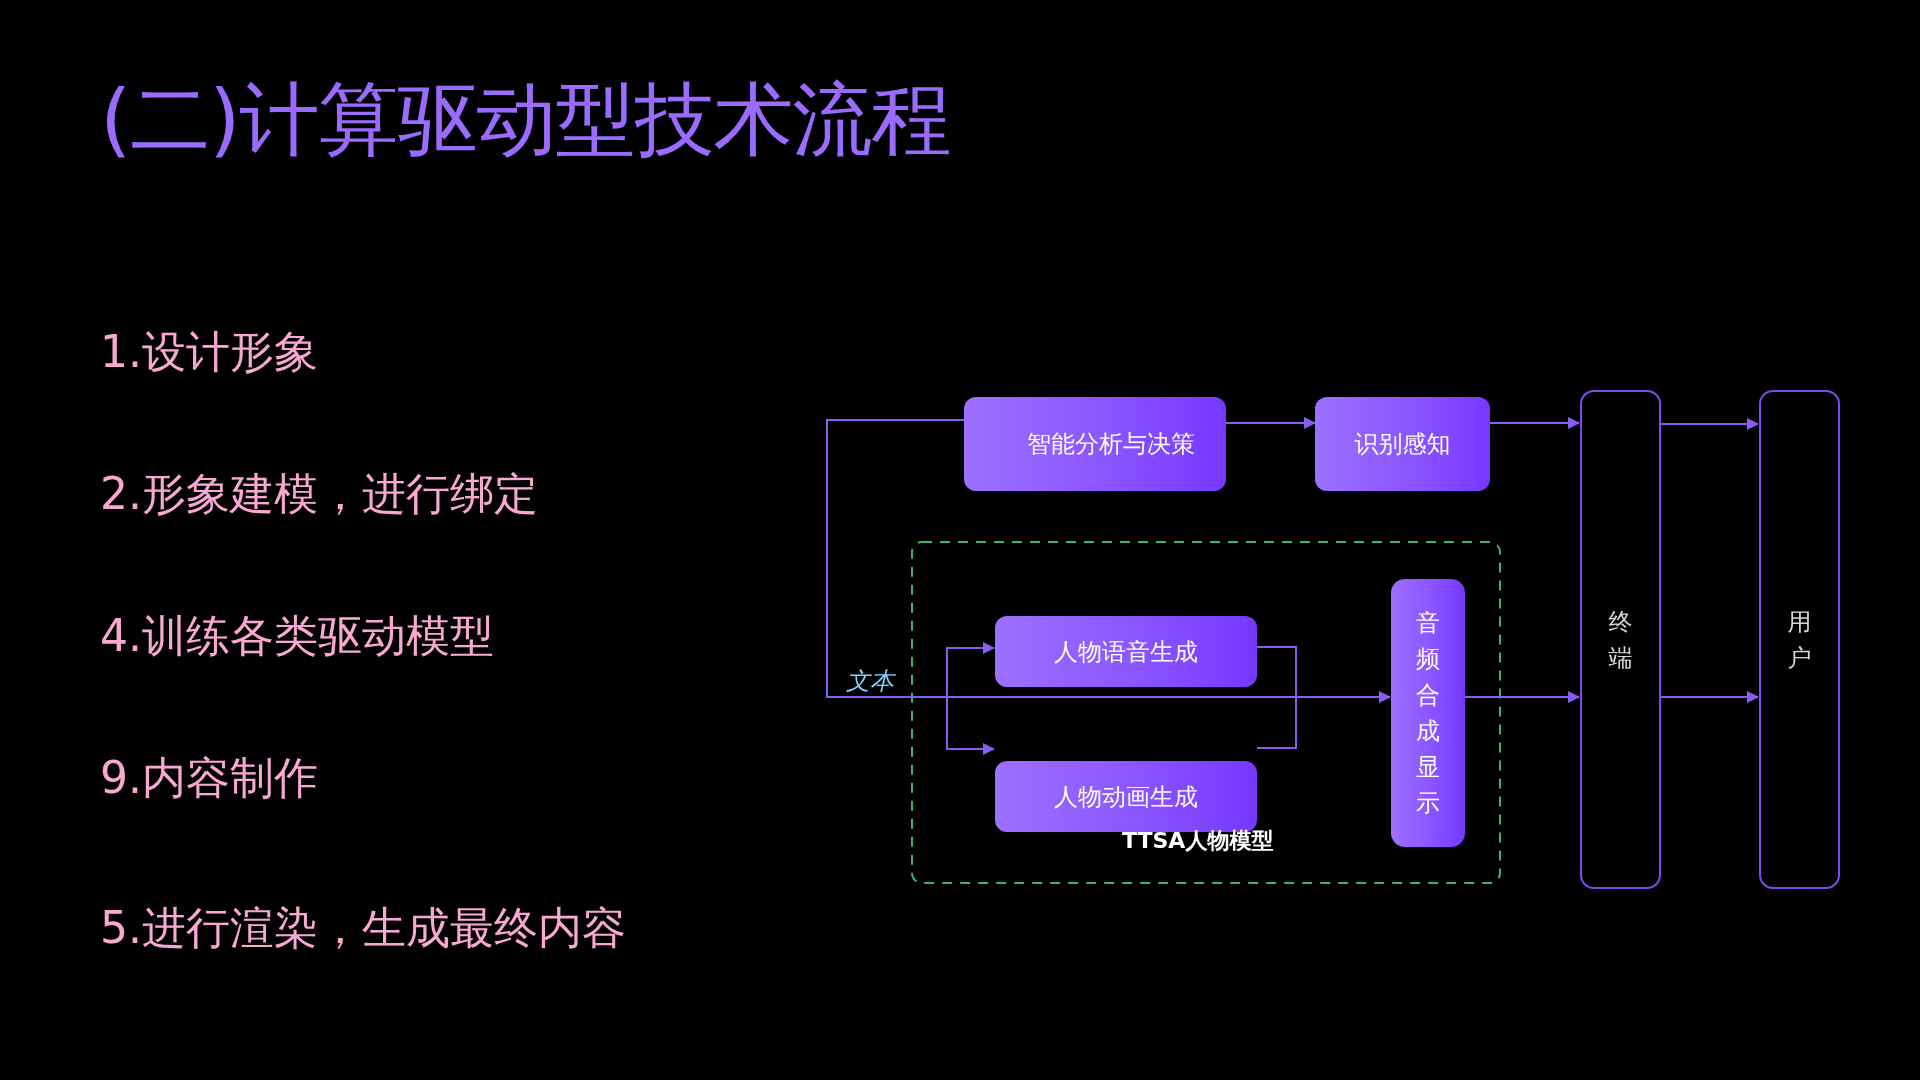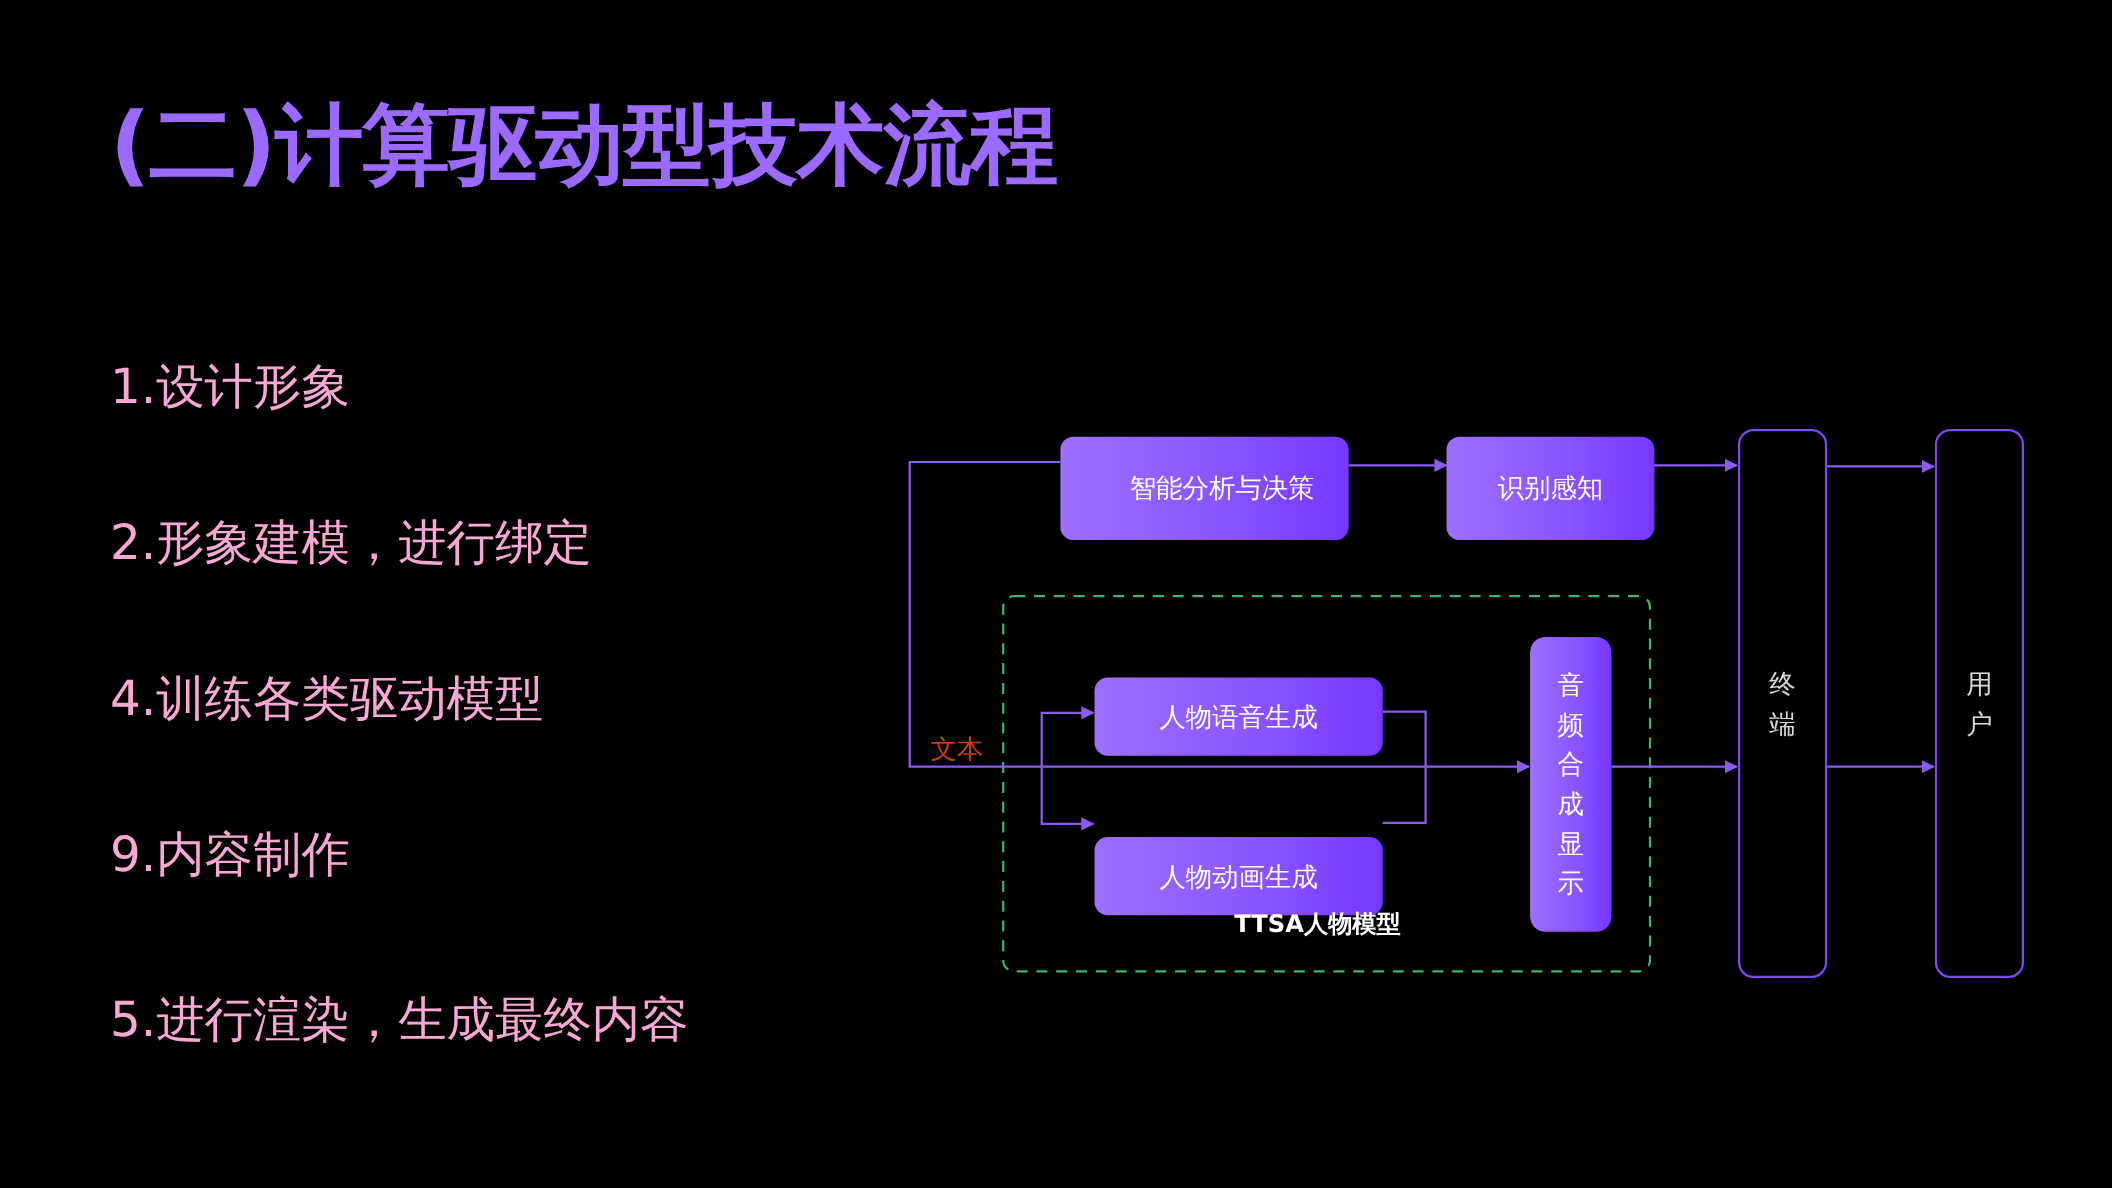--- a/index.html
+++ b/index.html
@@ -1,31 +1,31 @@
 <!DOCTYPE html>
 <html><head>
 <meta charset="utf-8">
 <style>
   html, body { margin: 0; padding: 0; background: #000; }
   body { width: 1920px; height: 1080px; position: relative; overflow: hidden;
          font-family: "DejaVu Sans", "Liberation Sans", sans-serif; color: #fff; }
-  .title { position: absolute; left: 100px; top: 84px; font-size: 80px; font-weight: bold;
+  .title { position: absolute; left: 100px; top: 72px; font-size: 80px; font-weight: normal;
            color: #9b6bff; white-space: nowrap; letter-spacing: -1px; line-height: 1.2; }
   .steps { position: absolute; left: 100px; top: 0; }
   .step { position: absolute; left: 0; font-size: 44px; white-space: nowrap; color: #f9a8d4; line-height: 1; }
   svg.diagram { position: absolute; left: 0; top: 0; }
   .node { position: absolute; display: flex; align-items: center; justify-content: center;
           background: linear-gradient(90deg, #9d70ff 0%, #8a55ff 55%, #7638ff 100%);
           border-radius: 12px; color: #fff; font-size: 24px; white-space: nowrap; box-sizing: border-box; }
   .node.vertical { flex-direction: column; border-radius: 14px; }
   .node.vertical span.ch { display: block; line-height: 36px; font-size: 24px; }
   .outline { position: absolute; border: 2px solid #7a4cf0; border-radius: 14px; box-sizing: border-box;
              display: flex; flex-direction: column; align-items: center; justify-content: center; }
   .outline span.ch { display: block; color: #d9d9d9; font-size: 24px; line-height: 36px; }
-  .lbl { position: absolute; font-size: 24px; color: #c2410c; white-space: nowrap; line-height: 1; }
+  .lbl { position: absolute; font-size: 24px; color: #7dd3fc; white-space: nowrap; line-height: 1; font-style: italic; }
   .group-lbl { position: absolute; font-size: 22px; color: #fff; white-space: nowrap; line-height: 1; }
 </style>
 </head>
 <body>
 
 <div class="title">(二)计算驱动型技术流程</div>
 
 <div class="steps">
   <div class="step" style="top:330px">1.设计形象</div>
   <div class="step" style="top:472px">2.形象建模，进行绑定</div>
@@ -59,21 +59,21 @@
   <line x1="1296" y1="697" x2="1390" y2="697" stroke="#8a5cf0" stroke-width="2" marker-end="url(#arrow)"></line>
 
   <line x1="1465" y1="697" x2="1579" y2="697" stroke="#8a5cf0" stroke-width="2" marker-end="url(#arrow)"></line>
 
   <line x1="1660" y1="697" x2="1758" y2="697" stroke="#8a5cf0" stroke-width="2" marker-end="url(#arrow)"></line>
 </svg>
 
 <div class="node" style="left:964px;top:397px;width:262px;height:94px;padding-left:32px;">
   <span>智能分析与决策</span>
 </div>
-<div class="node" style="left:1315px;top:397px;width:189px;height:94px;">
+<div class="node" style="left:1315px;top:397px;width:175px;height:94px;">
   <span>识别感知</span>
 </div>
 <div class="node" style="left:995px;top:616px;width:262px;height:71px;">
   <span>人物语音生成</span>
 </div>
 <div class="node" style="left:995px;top:713px;width:262px;height:71px;margin-top:48px;">
   <span>人物动画生成</span>
 </div>
 <div class="node vertical" style="left:1391px;top:579px;width:74px;height:268px;">
   <span class="ch">音</span>

